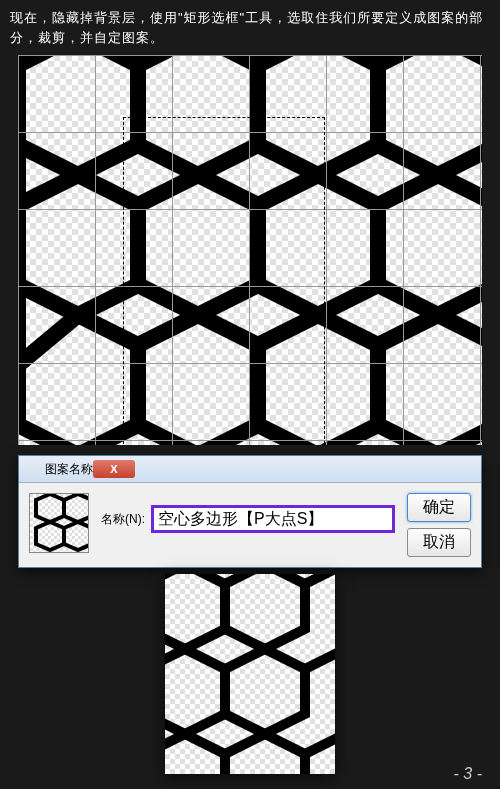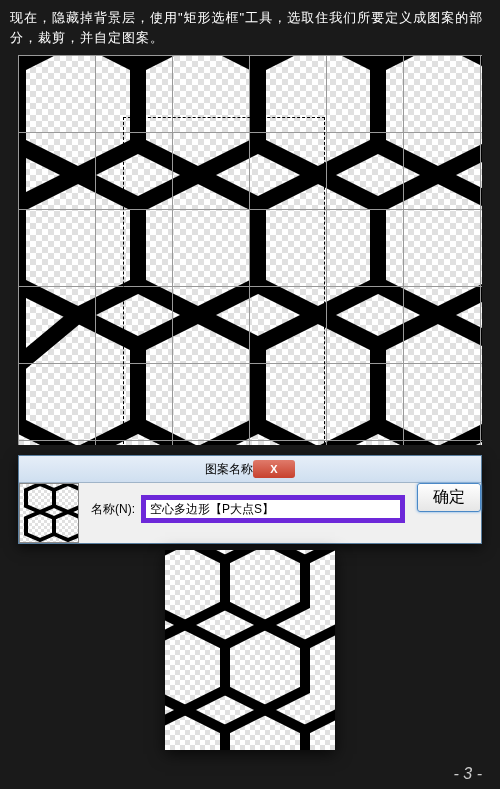--- a/index.html
+++ b/index.html
@@ -3,28 +3,28 @@
 <meta charset="utf-8">
 <style>
 body{margin:0;background:#1a1a1a;font-family:Microsoft YaHei,sans-serif;width:500px;height:789px;overflow:hidden;color:#fff}
 .instruction{padding:8px 10px;font-size:13px;line-height:1.5;letter-spacing:1px}
 .canvas-area{margin:0 18px;background:#fff;position:relative;height:390px;overflow:hidden}
 .checker{position:absolute;inset:0;background-image:repeating-conic-gradient(#fff 0 25%,#e0e0e0 0 50%);background-size:12px 12px}
 .gridlines{position:absolute;inset:0;background-image:linear-gradient(#999 1px,transparent 1px),linear-gradient(90deg,#999 1px,transparent 1px);background-size:77px 77px}
 .hexsvg{position:absolute;inset:0}
 .marquee{position:absolute;border:1.5px dashed #000;left:105px;top:62px;width:200px;height:340px;background:transparent}
 .dialog{margin:10px 18px 0;background:#ebf0f7;border:1px solid #5a7fa0;box-shadow:0 4px 12px rgba(0,0,0,.6)}
-.dlg-title{background:linear-gradient(#e6eef8,#cfdff0);padding:4px 26px;display:flex;align-items:center;justify-content:center;color:#000;font-size:12px;border-bottom:1px solid #a0b4c8}
+.dlg-title{background:linear-gradient(#e6eef8,#cfdff0);padding:4px 26px;display:flex;align-items:center;justify-content:flex-start;color:#000;font-size:12px;border-bottom:1px solid #a0b4c8}
 .close-x{background:linear-gradient(#e07a6a,#c7412e);color:#fff;width:42px;height:18px;border-radius:3px;display:flex;align-items:center;justify-content:center;font-size:11px;font-weight:bold}
-.dlg-body{background:#f0f0f0;padding:0;display:flex;gap:12px;align-items:flex-start}
+.dlg-body{background:#f0f0f0;padding:10px;display:flex;gap:12px;align-items:flex-start}
 .thumb{width:58px;height:58px;background:#fff;border:1px solid #888;position:relative;overflow:hidden;flex-shrink:0}
 .thumb .checker{background-size:6px 6px}
 .name-row{display:flex;align-items:center;gap:6px;flex:1;margin-top:12px}
 .name-lbl{color:#000;font-size:12px}
-.name-input{flex:1;border:5px solid #6d28d9;padding:2px 4px;font-size:12px;color:#000;background:#fff;font-family:inherit}
+.name-input{flex:1;border:3px solid #6d28d9;padding:2px 4px;font-size:16px;color:#000;background:#fff;font-family:inherit}
 .btns{display:flex;flex-direction:column;gap:6px}
 .btn{width:62px;padding:3px 0;background:linear-gradient(#fefefe,#e6e6e6);border:1px solid #8a8a8a;border-radius:3px;font-size:16px;color:#000;text-align:center;cursor:pointer}
 .btn.ok{border:1px solid #4a88c6;box-shadow:0 0 3px #6aa8e6}
 .preview{margin:6px auto 0;width:170px;height:200px;position:relative;overflow:hidden;box-shadow:0 4px 15px rgba(0,0,0,.7)}
 .preview .checker{background-size:10px 10px}
 .pagenum{position:absolute;right:18px;bottom:6px;font-size:16px;font-style:italic;color:#ccc}
 </style>
 </head>
 <body>
 
@@ -71,20 +71,21 @@
             <path d="M34 34 L48 28 L62 34 L62 50 L48 56 L34 50"></path>
       </g>
         </svg>
     </div>
     <div class="name-row">
       <span class="name-lbl">名称(N):</span>
       <input class="name-input" value="空心多边形【P大点S】" style="">
     </div>
     <div class="btns">
       <div class="btn ok">确定</div>
+      <div class="btn">取消</div>
     </div>
   </div>
 </div>
 
 <div class="preview">
   <div class="checker"></div>
   <svg style="position:absolute;inset:0" viewBox="0 0 170 200">
       <g fill="none" stroke="#000" stroke-width="10">
     <path d="M-20 10 L20 -10 L60 10 L60 55 L20 75 L-20 55 Z"></path>
         <path d="M60 10 L100 -10 L140 10 L140 55 L100 75 L60 55 Z"></path>

